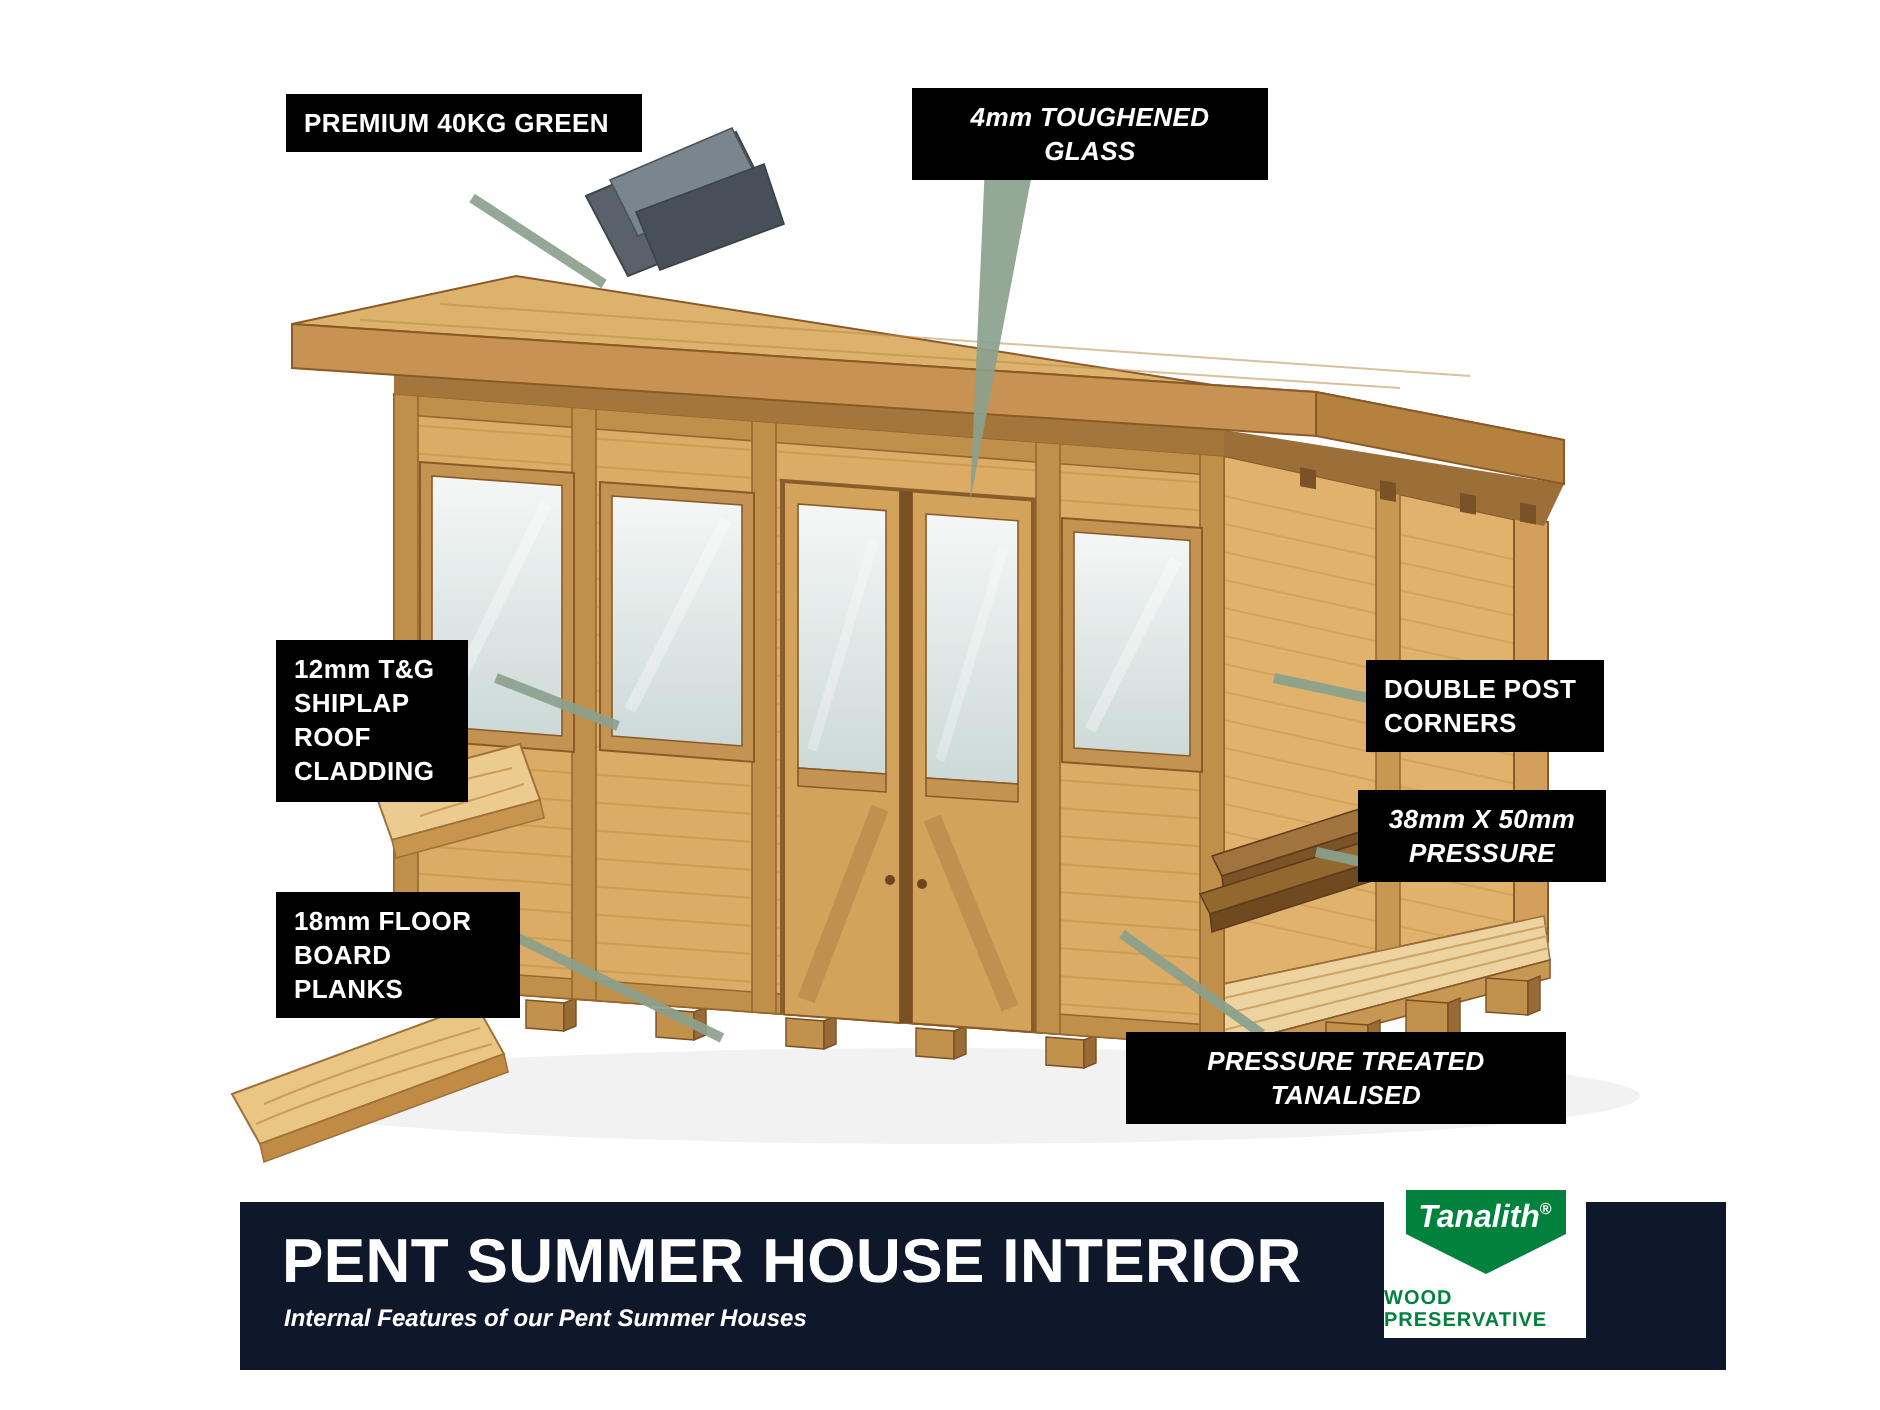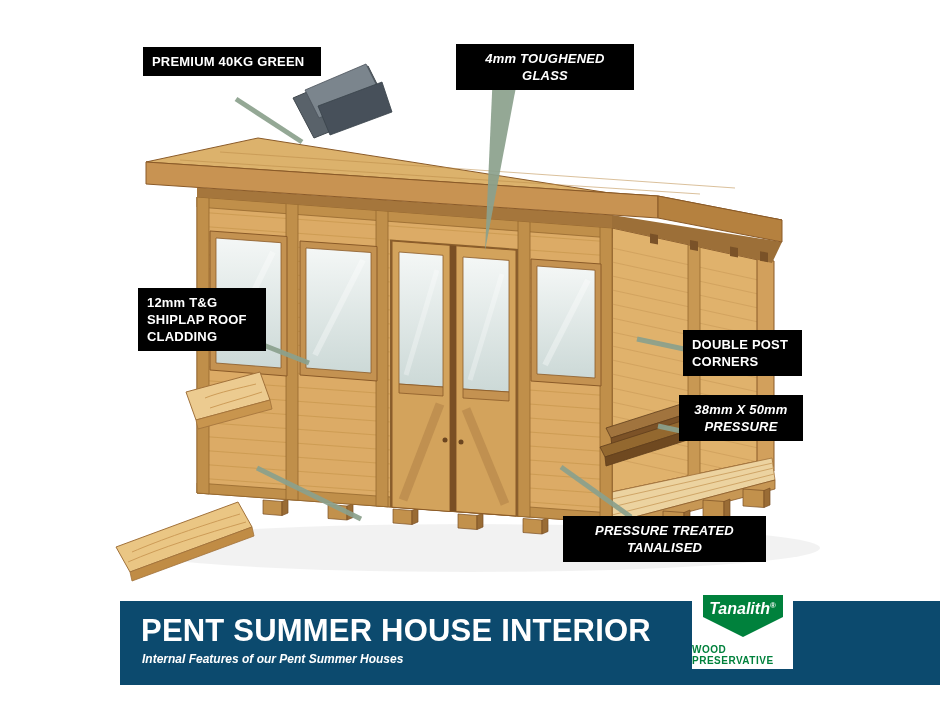--- a/index.html
+++ b/index.html
@@ -3,22 +3,22 @@
 <meta charset="utf-8">
 <style>
   html,body{margin:0;padding:0;background:#fff;}
   .page{position:relative;width:940px;height:705px;background:#ffffff;overflow:hidden;
         font-family:"Liberation Sans",sans-serif;}
   .scene{position:absolute;left:0;top:0;z-index:0;}
   .callout{position:absolute;background:#000000;color:#ffffff;font-weight:bold;
            font-size:13px;line-height:1.32;padding:6px 9px;box-sizing:border-box;
            z-index:3;letter-spacing:.2px;}
   .callout.center{text-align:center;font-style:italic;}
-  .banner{position:absolute;left:120px;top:601px;width:820px;height:84px;
-          background:#0c4a6e;z-index:1;}
+  .banner{position:absolute;left:120px;top:601px;width:743px;height:84px;
+          background:#0f172a;z-index:1;}
   .banner-title{color:#fff;font-weight:bold;font-size:31px;letter-spacing:.2px;
                 padding:12px 0 0 21px;white-space:nowrap;}
   .banner-sub{color:#fff;font-weight:bold;font-style:italic;font-size:12px;
               padding:3px 0 0 22px;white-space:nowrap;}
   .logo-panel{position:absolute;left:692px;top:585px;width:101px;height:84px;
               background:#ffffff;z-index:2;display:flex;flex-direction:column;
               align-items:center;padding-top:8px;box-sizing:border-box;}
   .shield-wrap{position:relative;width:84px;height:46px;}
   .brand{position:absolute;left:0;top:7px;width:100%;text-align:center;color:#fff;
          font-style:italic;font-weight:bold;font-size:16px;}
@@ -177,38 +177,42 @@
   </svg>
 
   <div class="callout" style="left:143px;top:47px;width:178px">
     <div>PREMIUM 40KG GREEN</div>
   </div>
 
   <div class="callout center" style="left:456px;top:44px;width:178px">
     <div>4mm TOUGHENED GLASS</div>
   </div>
 
-  <div class="callout" style="left:138px;top:288px;width:128px">
+  <div class="callout" style="left:138px;top:320px;width:96px">
     <div>12mm T&amp;G</div>
     <div>SHIPLAP ROOF</div>
     <div>CLADDING</div>
   </div>
 
+  <div class="callout" style="left:138px;top:446px;width:122px">
+    <div>18mm FLOOR</div>
+    <div>BOARD PLANKS</div>
+  </div>
 
   <div class="callout" style="left:683px;top:330px;width:119px">
     <div>DOUBLE POST</div>
     <div>CORNERS</div>
   </div>
 
   <div class="callout center" style="left:679px;top:395px;width:124px">
     <div>38mm X 50mm</div>
     <div>PRESSURE</div>
   </div>
 
-  <div class="callout center" style="left:563px;top:516px;width:203px">
+  <div class="callout center" style="left:563px;top:516px;width:220px">
     <div>PRESSURE TREATED TANALISED</div>
   </div>
 
   <div class="banner">
     <div class="banner-title">PENT SUMMER HOUSE INTERIOR</div>
     <div class="banner-sub">Internal Features of our Pent Summer Houses</div>
   </div>
 
   <div class="logo-panel">
     <div class="shield-wrap">

